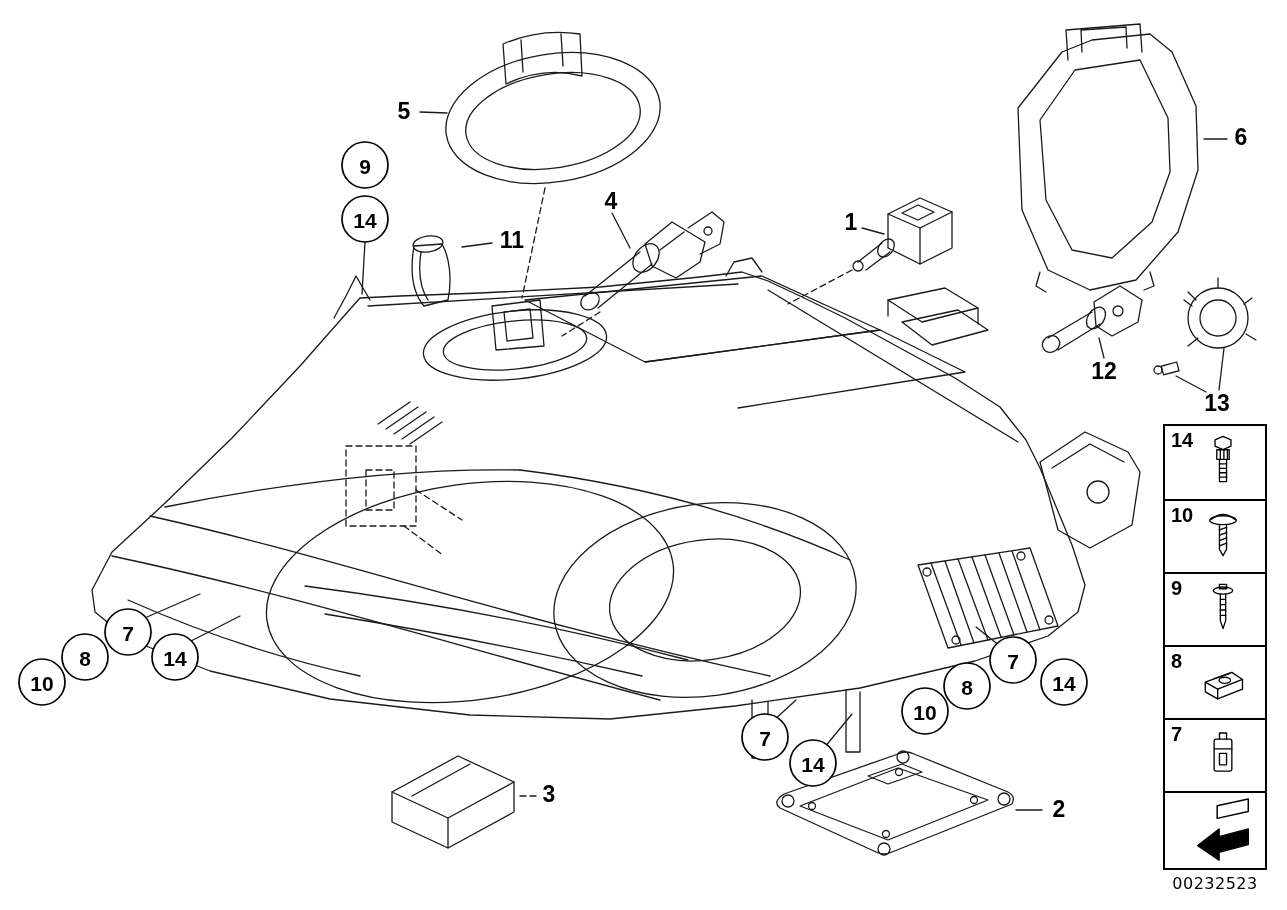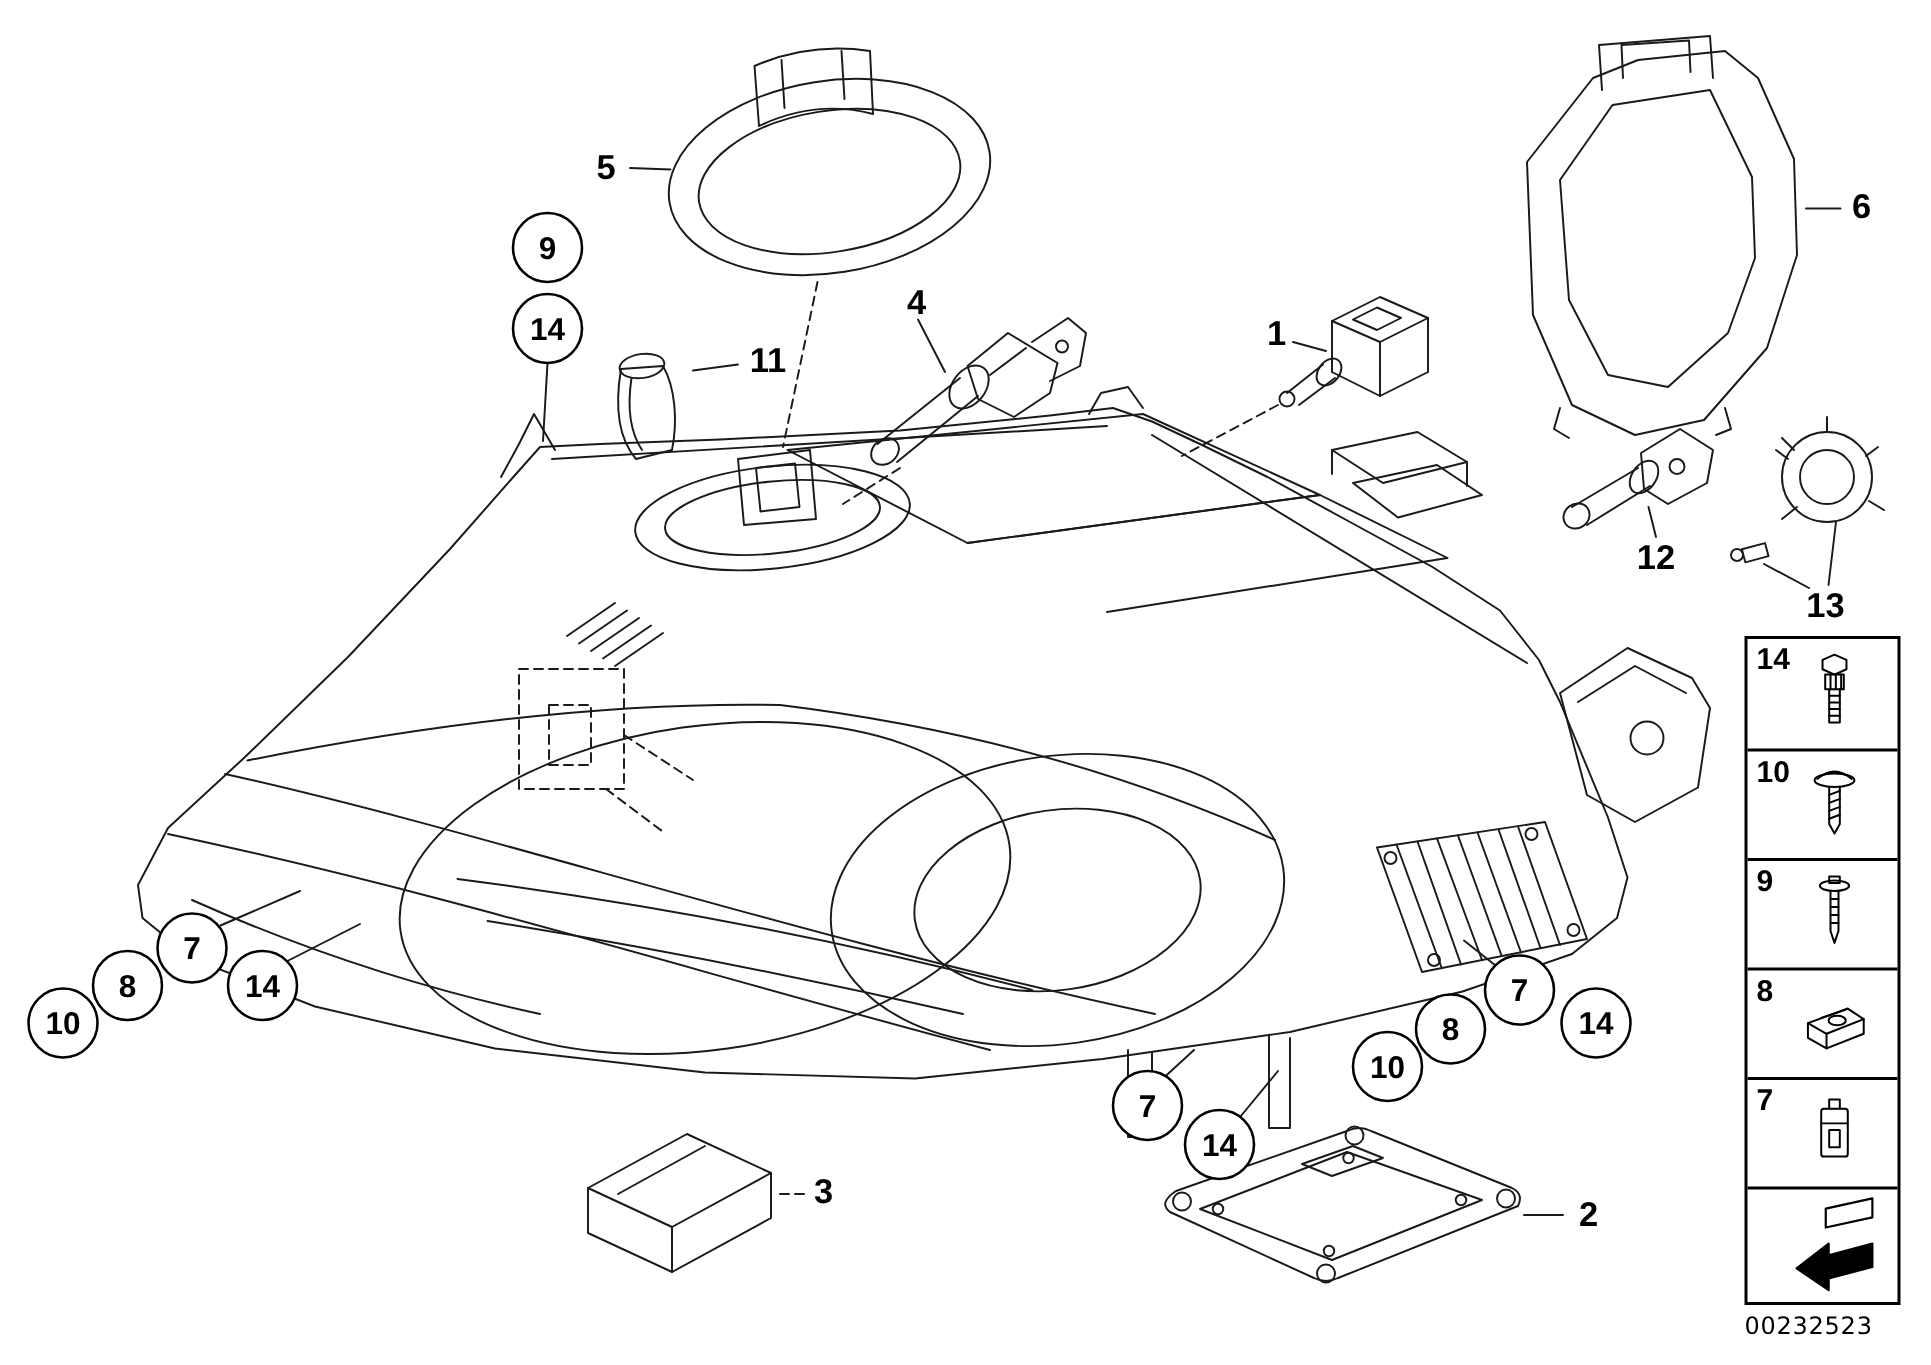--- a/index.html
+++ b/index.html
@@ -32,21 +32,21 @@
   .legend-num {
     position:absolute; top:3px; left:6px;
     font:bold 20px "Liberation Sans", sans-serif; color:#000;
   }
   .legend-icon { margin-left:16px; }
   .legend-icon path, .legend-icon ellipse, .legend-icon rect, .legend-icon circle {
     fill:none; stroke:#000; stroke-width:1.5; stroke-linecap:round; stroke-linejoin:round;
   }
   .legend-icon .solid { fill:#000; stroke:#000; }
   .docnum {
-    position:absolute; left:1163px; top:874px; width:104px; text-align:left;
+    position:absolute; left:1163px; top:874px; width:104px; text-align:center;
     font:16px "DejaVu Sans", sans-serif; color:#000; letter-spacing:.5px;
   }
 </style>
 </head>
 <body>
 
 <div class="stage">
 
   <svg class="diagram" width="1287" height="910" viewBox="0 0 1287 910">
 

